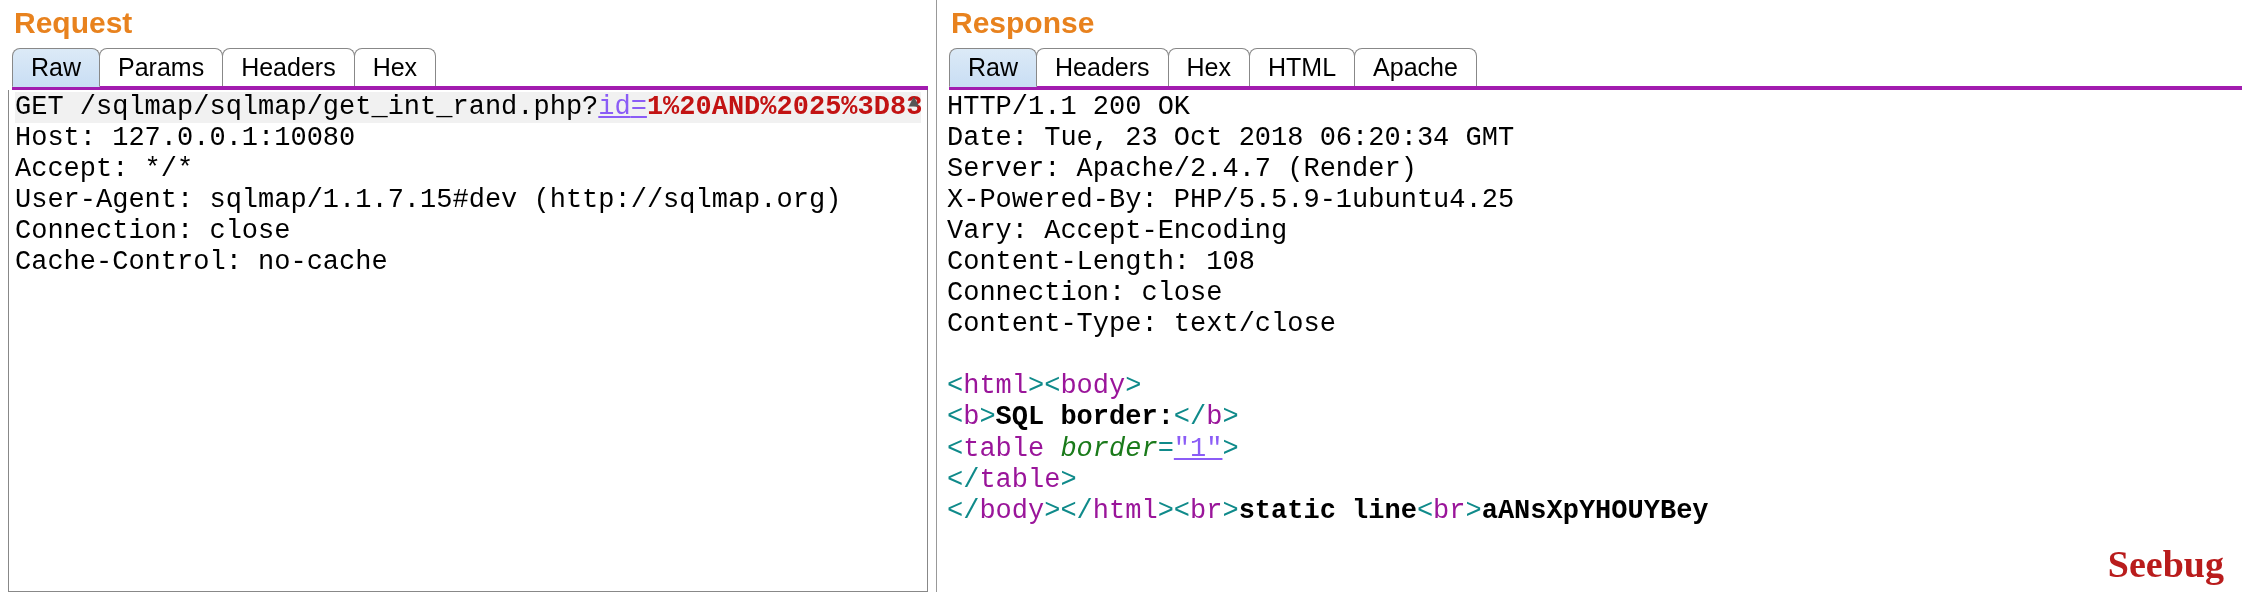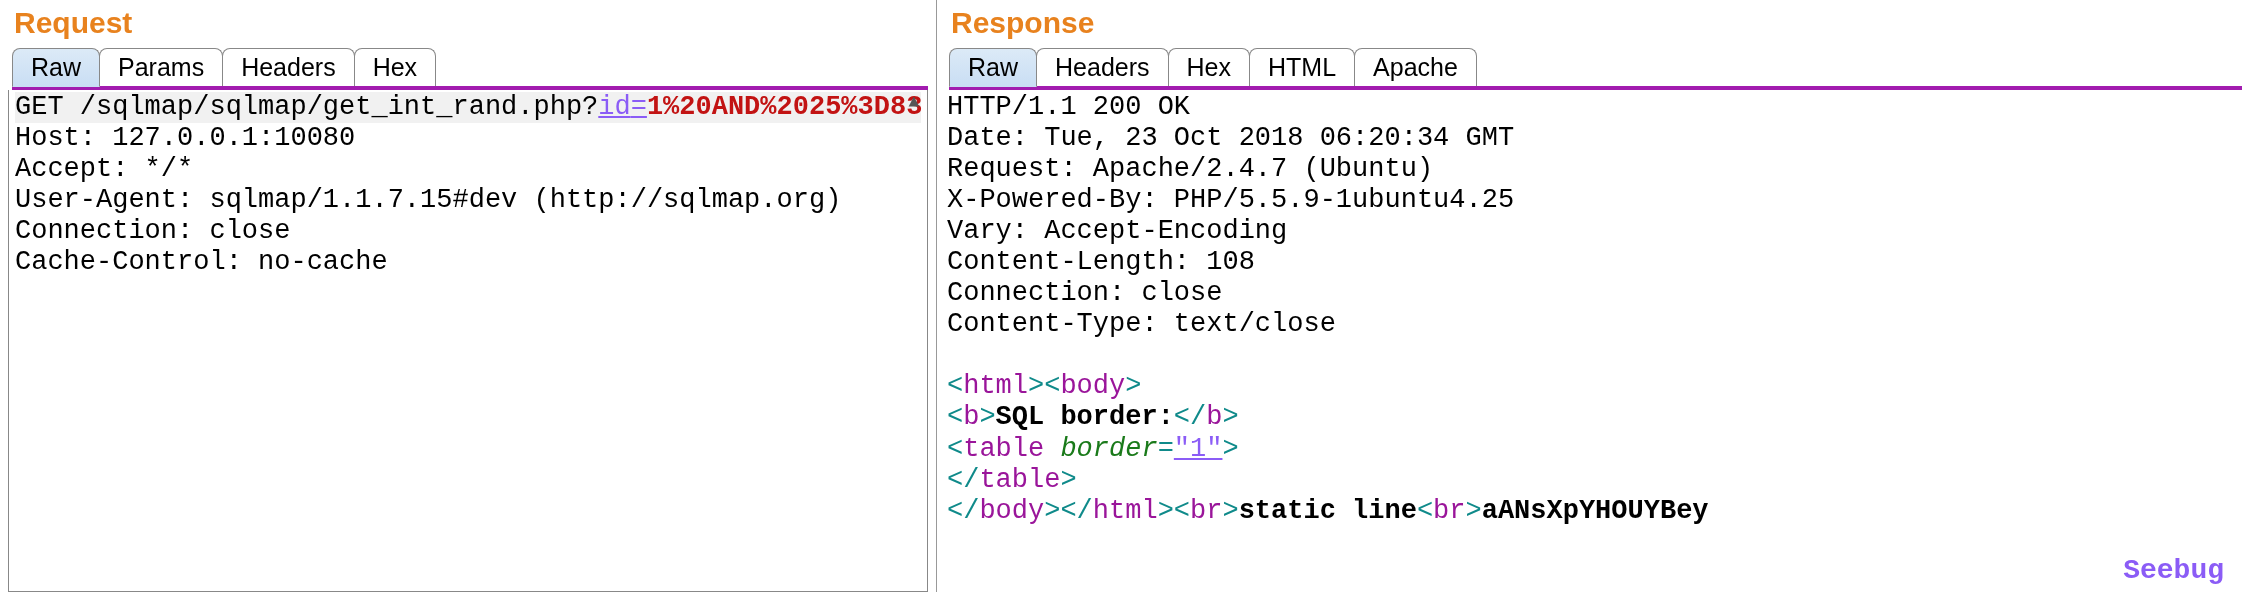--- a/index.html
+++ b/index.html
@@ -102,25 +102,25 @@
   .c-blue { color: #8b5cf6; text-decoration: underline; }
   .c-red { color: #c21313; font-weight: bold; }
   .c-purple { color: #9a159a; }
   .c-teal { color: #0f8a8a; }
   .c-green { color: #1a7a1a; font-style: italic; }
   .bold { font-weight: bold; }
   .watermark {
     position: absolute;
     right: 18px;
     bottom: 6px;
-    color: #8b5cf6;
-    font-size: 28px;
+    color: #b91c1c;
+    font-size: 38px;
     font-weight: bold;
     z-index: 0;
-    font-family: Liberation Mono, monospace;
+    font-family: Liberation Serif, serif;
   }
 </style>
 </head>
 <body>
 
 <div class="container">
 
   <div class="panel panel-left">
     <div class="panel-title">Request</div>
     <div class="tabs">
@@ -145,21 +145,21 @@
     <div class="tabs">
       <div class="tab active">Raw</div>
       <div class="tab">Headers</div>
       <div class="tab">Hex</div>
       <div class="tab">HTML</div>
       <div class="tab">Apache</div>
     </div>
     <div class="content-wrap">
       <div class="textpane textpane-noborder"><span>HTTP/1.1 200 OK</span>
 <span>Date: Tue, 23 Oct 2018 06:20:34 GMT</span>
-<span>Request: Apache/2.4.7 (Ubuntu)</span>
+<span>Server: Apache/2.4.7 (Render)</span>
 <span>X-Powered-By: PHP/5.5.9-1ubuntu4.25</span>
 <span>Vary: Accept-Encoding</span>
 <span>Content-Length: 108</span>
 <span>Connection: close</span>
 <span>Content-Type: text/close</span>
 
 <span class="c-teal">&lt;</span><span class="c-purple">html</span><span class="c-teal">&gt;&lt;</span><span class="c-purple">body</span><span class="c-teal">&gt;</span>
 <span class="c-teal">&lt;</span><span class="c-purple">b</span><span class="c-teal">&gt;</span><span class="bold">SQL border:</span><span class="c-teal">&lt;/</span><span class="c-purple">b</span><span class="c-teal">&gt;</span>
 <span class="c-teal">&lt;</span><span class="c-purple">table</span><span> </span><span class="c-green">border</span><span class="c-teal">=</span><span class="c-blue">"1"</span><span class="c-teal">&gt;</span>
 <span class="c-teal">&lt;/</span><span class="c-purple">table</span><span class="c-teal">&gt;</span>

